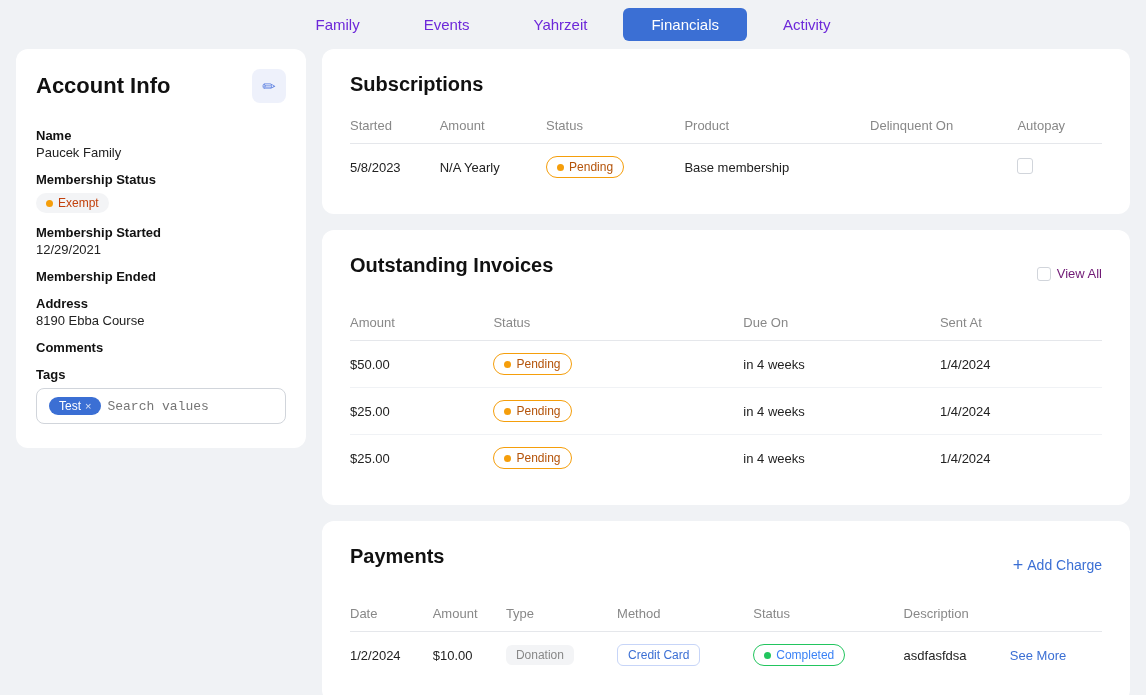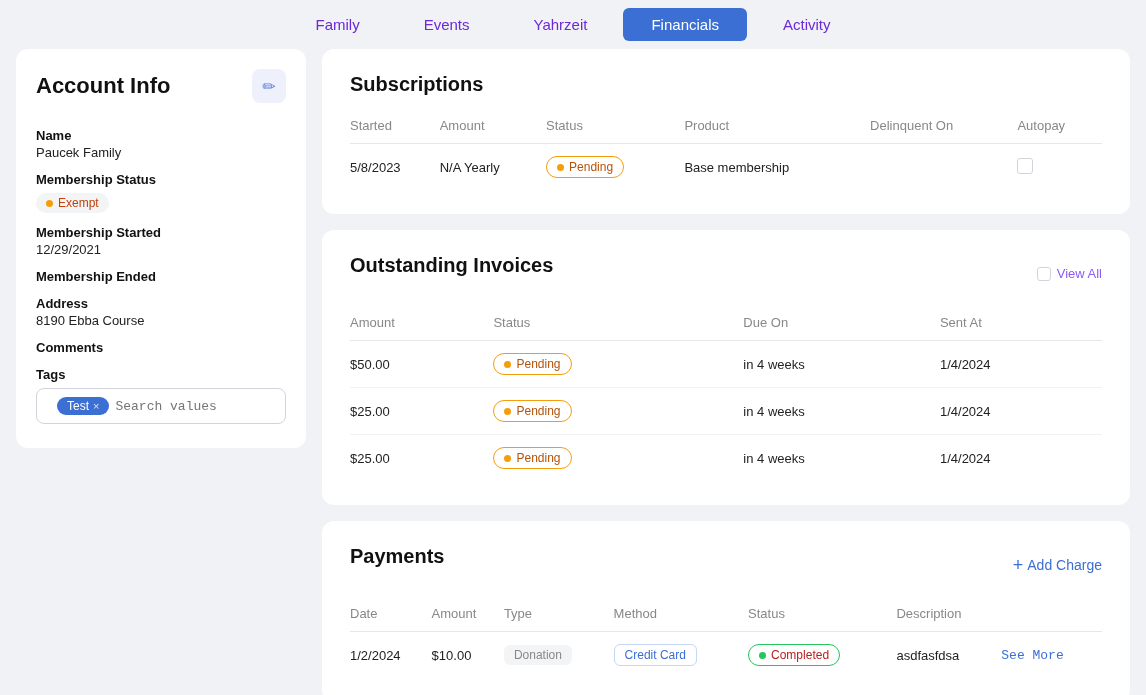--- a/index.html
+++ b/index.html
@@ -104,21 +104,21 @@
       border-radius: 50%;
       background: #f59e0b;
     }
     .tags-input {
       display: flex;
       align-items: center;
       flex-wrap: wrap;
       gap: 6px;
       border: 1px solid #d1d5db;
       border-radius: 8px;
-      padding: 5px 20px;
+      padding: 5px 12px;
       margin-top: 6px;
       background: #fff;
       min-height: 36px;
     }
     .tag-chip {
       display: inline-flex;
       align-items: center;
       gap: 4px;
       background: #3b6fd4;
       color: #fff;
@@ -208,21 +208,21 @@
     }
 
     .completed-badge {
       display: inline-flex;
       align-items: center;
       gap: 5px;
       border: 1px solid #22c55e;
       border-radius: 20px;
       padding: 3px 10px;
       font-size: 12px;
-      color: #b91c1c;
+      color: #3b82f6;
       background: #fff;
     }
 
     .donation-badge {
       display: inline-flex;
       align-items: center;
       border-radius: 6px;
       padding: 3px 10px;
       font-size: 12px;
       color: #888;
@@ -254,21 +254,21 @@
       display: flex;
       align-items: center;
       justify-content: space-between;
       margin-bottom: 16px;
     }
     .view-all-btn {
       display: flex;
       align-items: center;
       gap: 6px;
       font-size: 13px;
-      color: #8b5cf6;
+      color: #701a75;
       cursor: pointer;
       background: none;
       border: none;
     }
 
     
     .add-charge-btn {
       display: flex;
       align-items: center;
       gap: 4px;
@@ -278,21 +278,20 @@
       background: none;
       border: none;
       font-weight: 500;
     }
     .see-more-link {
       color: #3b6fd4;
       font-size: 13px;
       cursor: pointer;
       background: none;
       border: none;
-      font-family: Liberation Mono, monospace;
     }
   </style>
 </head>
 <body>
 
 <div class="top-nav">
   <button class="nav-tab">Family</button>
   <button class="nav-tab">Events</button>
   <button class="nav-tab">Yahrzeit</button>
   <button class="nav-tab active">Financials</button>

